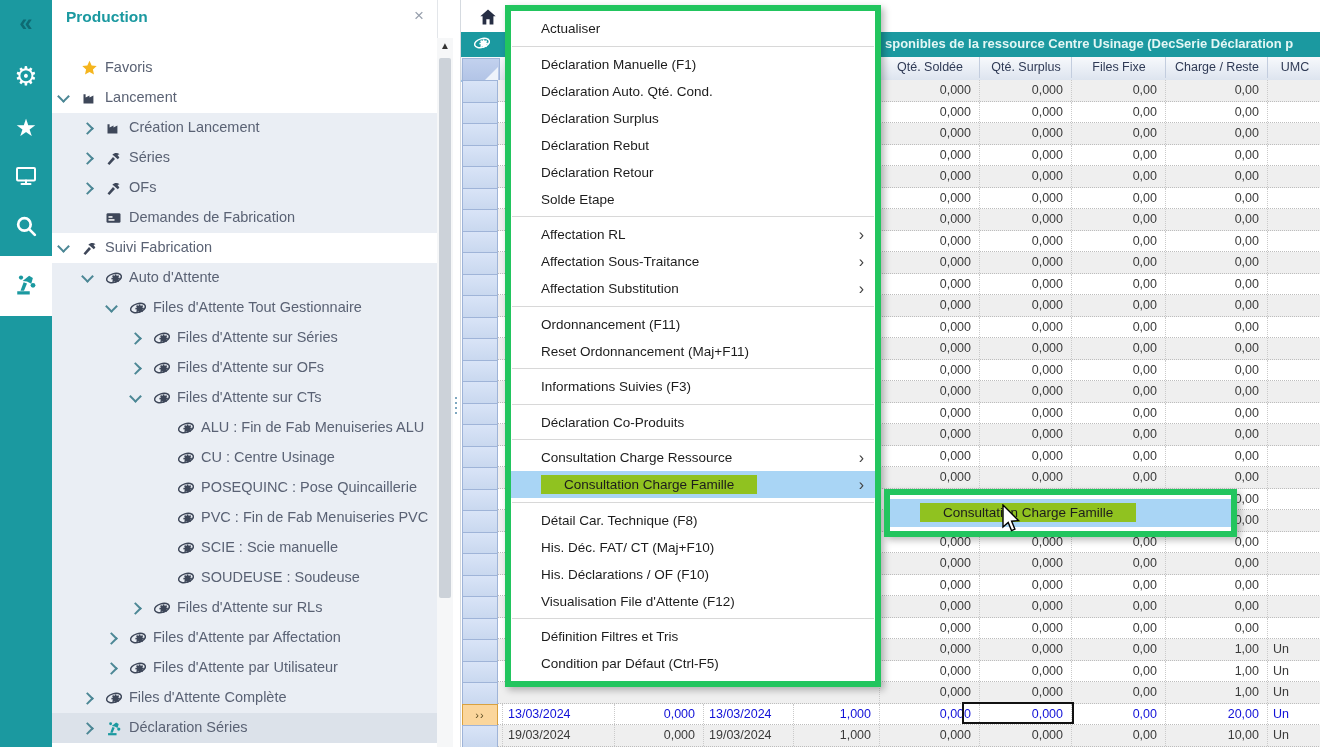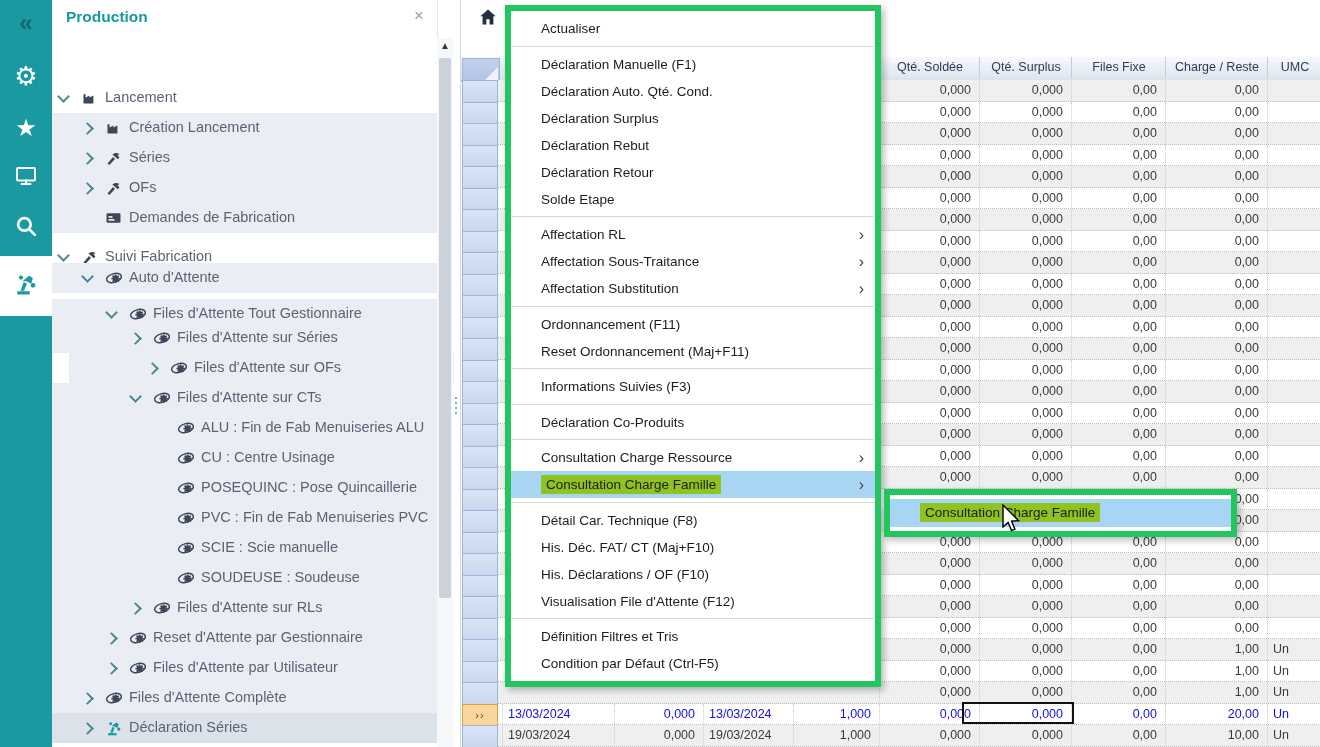--- a/index.html
+++ b/index.html
@@ -74,21 +74,21 @@
 
   
   .menu{position:absolute;background:#fff;border:6px solid #22c55e;box-shadow:3px 3px 7px rgba(0,0,0,.28);padding:4px 0;z-index:50;box-sizing:border-box}
   #context-menu{left:505px;top:5px;width:376px}
   #sub-menu{left:884px;top:489px;width:353px;z-index:60}
   .mi{height:27px;line-height:27px;padding:0 26px 0 30px;font-size:13.5px;color:#1c1c1c;position:relative;white-space:nowrap;cursor:pointer}
   #sub-menu .mi{height:27.5px;line-height:27.5px}
   .mi.disabled{color:#a8a8a8}
   .mi .arrow{position:absolute;right:11px;top:0;font-size:16px;color:#444}
   .mi.hl{background:var(--hl-blue)}
-  .mi.hl .lbl{background:var(--hl-green);padding:2px 5px}
+  .mi.hl .lbl{background:var(--hl-green);padding:2px 23px}
   .msep{border-top:1px solid #d8d8d8;margin:3.5px 1px 4px}
 
   #cursor{left:999px;top:504px;width:24px;height:32px;z-index:100;pointer-events:none}
 </style>
 </head>
 <body>
 
 <div id="sidebar" class="abs">
     <div class="sb-item" style="top: 8px; height: 30px;">
       <span class="sb-collapse">«</span>
@@ -121,20 +121,26 @@
             <circle cx="6" cy="4.4" r="1.7"></circle>
           </g>
         </svg></span>
     </div>
   </div>
 
 <div id="panel" class="abs">
   <div id="panel-title">Production</div>
   <div id="panel-close">×</div>
   <div id="tree">
+      <div class="tree-row " style="top: 15px;">
+        <span class="tree-icon" style="left:29px;color:#3e4759"><svg width="17" height="16" viewBox="0 0 20 20">
+            <path d="M10 1l2.7 5.8 6.3.7-4.7 4.3 1.3 6.2L10 14.9 4.4 18l1.3-6.2L1 7.5l6.3-.7z" fill="#f5b51e"></path>
+          </svg></span>
+        <span class="tree-label" style="left:53px">Favoris</span>
+      </div>
       <div class="tree-row " style="top: 45px;">
         <span class="chev open" style="left:7px"></span>
         <span class="tree-icon" style="left:29px;color:#3e4759"><svg width="17" height="16" viewBox="0 0 16 16">
             <path d="M2 13.6V4.2h2.1v3.4L8 5.4v2.2l3.9-2.2v8.2z" fill="#3e4759"></path>
           </svg></span>
         <span class="tree-label" style="left:53px">Lancement</span>
       </div>
       <div class="tree-row shade" style="top: 75px;">
         <span class="chev closed" style="left:31px"></span>
         <span class="tree-icon" style="left:53px;color:#3e4759"><svg width="17" height="16" viewBox="0 0 16 16">
@@ -159,21 +165,21 @@
         <span class="tree-label" style="left:77px">OFs</span>
       </div>
       <div class="tree-row shade" style="top: 165px;">
         <span class="tree-icon" style="left:53px;color:#3e4759"><svg width="17" height="16" viewBox="0 0 16 16">
             <rect x="1" y="3.2" width="14" height="9.6" rx="1.4" fill="#3e4759"></rect>
             <rect x="3" y="9.2" width="6" height="1.5" fill="#fff"></rect>
             <rect x="3" y="6.2" width="4" height="1.5" fill="#fff"></rect>
           </svg></span>
         <span class="tree-label" style="left:77px">Demandes de Fabrication</span>
       </div>
-      <div class="tree-row " style="top: 195px; margin-top: 9px;">
+      <div class="tree-row " style="top: 195px;">
         <span class="chev open" style="left:7px"></span>
         <span class="tree-icon" style="left:29px;color:#3e4759"><svg width="17" height="16" viewBox="0 0 16 16">
             <path d="M2 13.4l5.5-6.3 2 1.8-5.6 6.2z" fill="#3e4759"></path>
             <path d="M6.8 4.9C8.7 2.6 12 2.4 14 4.2l-2 .9 1.9 2.3-1.6 1.8-4.6-4z" fill="#3e4759"></path>
           </svg></span>
         <span class="tree-label" style="left:53px">Suivi Fabrication</span>
       </div>
       <div class="tree-row shade" style="top: 225px;">
         <span class="chev open" style="left:31px"></span>
         <span class="tree-icon" style="left:53px;color:#3e4759"><svg width="19" height="16" viewBox="0 0 19 16">
@@ -181,21 +187,21 @@
             <circle cx="10.6" cy="8.6" r="3" fill="currentColor"></circle>
             <g stroke="currentColor" stroke-width="1.6">
               <line x1="10.6" y1="4.4" x2="10.6" y2="12.8"></line>
               <line x1="6.4" y1="8.6" x2="14.8" y2="8.6"></line>
               <line x1="7.6" y1="5.6" x2="13.6" y2="11.6"></line>
               <line x1="13.6" y1="5.6" x2="7.6" y2="11.6"></line>
             </g>
           </svg></span>
         <span class="tree-label" style="left:77px">Auto d'Attente</span>
       </div>
-      <div class="tree-row shade" style="top: 261px;">
+      <div class="tree-row shade" style="top: 255px;">
         <span class="chev open" style="left:55px"></span>
         <span class="tree-icon" style="left:77px;color:#3e4759"><svg width="19" height="16" viewBox="0 0 19 16">
             <ellipse cx="9" cy="8" rx="7.6" ry="4.3" transform="rotate(-16 9 8)" fill="none" stroke="currentColor" stroke-width="1.5"></ellipse>
             <circle cx="10.6" cy="8.6" r="3" fill="currentColor"></circle>
             <g stroke="currentColor" stroke-width="1.6">
               <line x1="10.6" y1="4.4" x2="10.6" y2="12.8"></line>
               <line x1="6.4" y1="8.6" x2="14.8" y2="8.6"></line>
               <line x1="7.6" y1="5.6" x2="13.6" y2="11.6"></line>
               <line x1="13.6" y1="5.6" x2="7.6" y2="11.6"></line>
             </g>
@@ -209,21 +215,21 @@
             <circle cx="10.6" cy="8.6" r="3" fill="currentColor"></circle>
             <g stroke="currentColor" stroke-width="1.6">
               <line x1="10.6" y1="4.4" x2="10.6" y2="12.8"></line>
               <line x1="6.4" y1="8.6" x2="14.8" y2="8.6"></line>
               <line x1="7.6" y1="5.6" x2="13.6" y2="11.6"></line>
               <line x1="13.6" y1="5.6" x2="7.6" y2="11.6"></line>
             </g>
           </svg></span>
         <span class="tree-label" style="left:125px">Files d'Attente sur Séries</span>
       </div>
-      <div class="tree-row shade" style="top: 315px; margin-left: 17px;">
+      <div class="tree-row shade" style="top: 315px;">
         <span class="chev closed" style="left:79px"></span>
         <span class="tree-icon" style="left:101px;color:#3e4759"><svg width="19" height="16" viewBox="0 0 19 16">
             <ellipse cx="9" cy="8" rx="7.6" ry="4.3" transform="rotate(-16 9 8)" fill="none" stroke="currentColor" stroke-width="1.5"></ellipse>
             <circle cx="10.6" cy="8.6" r="3" fill="currentColor"></circle>
             <g stroke="currentColor" stroke-width="1.6">
               <line x1="10.6" y1="4.4" x2="10.6" y2="12.8"></line>
               <line x1="6.4" y1="8.6" x2="14.8" y2="8.6"></line>
               <line x1="7.6" y1="5.6" x2="13.6" y2="11.6"></line>
               <line x1="13.6" y1="5.6" x2="7.6" y2="11.6"></line>
             </g>
@@ -341,21 +347,21 @@
         <span class="tree-icon" style="left:77px;color:#3e4759"><svg width="19" height="16" viewBox="0 0 19 16">
             <ellipse cx="9" cy="8" rx="7.6" ry="4.3" transform="rotate(-16 9 8)" fill="none" stroke="currentColor" stroke-width="1.5"></ellipse>
             <circle cx="10.6" cy="8.6" r="3" fill="currentColor"></circle>
             <g stroke="currentColor" stroke-width="1.6">
               <line x1="10.6" y1="4.4" x2="10.6" y2="12.8"></line>
               <line x1="6.4" y1="8.6" x2="14.8" y2="8.6"></line>
               <line x1="7.6" y1="5.6" x2="13.6" y2="11.6"></line>
               <line x1="13.6" y1="5.6" x2="7.6" y2="11.6"></line>
             </g>
           </svg></span>
-        <span class="tree-label" style="left:101px">Reset d'Attente par Gestionnaire</span>
+        <span class="tree-label" style="left:101px">Files d'Attente par Affectation</span>
       </div>
       <div class="tree-row shade" style="top: 615px;">
         <span class="chev closed" style="left:55px"></span>
         <span class="tree-icon" style="left:77px;color:#3e4759"><svg width="19" height="16" viewBox="0 0 19 16">
             <ellipse cx="9" cy="8" rx="7.6" ry="4.3" transform="rotate(-16 9 8)" fill="none" stroke="currentColor" stroke-width="1.5"></ellipse>
             <circle cx="10.6" cy="8.6" r="3" fill="currentColor"></circle>
             <g stroke="currentColor" stroke-width="1.6">
               <line x1="10.6" y1="4.4" x2="10.6" y2="12.8"></line>
               <line x1="6.4" y1="8.6" x2="14.8" y2="8.6"></line>
               <line x1="7.6" y1="5.6" x2="13.6" y2="11.6"></line>
@@ -402,20 +408,35 @@
     <i></i>
     <i></i>
     <i></i>
   </div>
 
 <div id="main" class="abs">
   <div id="home-tab">
     <svg width="20" height="20" viewBox="0 0 24 24">
         <path d="M12 3l9.2 8.1h-2.7V21h-4.6v-6.2H10V21H5.5v-9.9H2.8z" fill="#272e44"></path>
       </svg>
+  </div>
+  <div id="titlebar">
+    <div id="title-tab">
+        <span id="title-tab-icon" style="color: rgb(255, 255, 255);"><svg width="19" height="16" viewBox="0 0 19 16">
+            <ellipse cx="9" cy="8" rx="7.6" ry="4.3" transform="rotate(-16 9 8)" fill="none" stroke="currentColor" stroke-width="1.5"></ellipse>
+            <circle cx="10.6" cy="8.6" r="3" fill="currentColor"></circle>
+            <g stroke="currentColor" stroke-width="1.6">
+              <line x1="10.6" y1="4.4" x2="10.6" y2="12.8"></line>
+              <line x1="6.4" y1="8.6" x2="14.8" y2="8.6"></line>
+              <line x1="7.6" y1="5.6" x2="13.6" y2="11.6"></line>
+              <line x1="13.6" y1="5.6" x2="7.6" y2="11.6"></line>
+            </g>
+          </svg></span>
+      </div>
+    <div id="table-title">sponibles de la ressource Centre Usinage (DecSerie Déclaration p</div>
   </div>
   <div id="colheads">
       <div class="colhead" style="left: 418px; width: 100px;">Qté. Soldée</div>
       <div class="colhead" style="left: 518px; width: 92px;">Qté. Surplus</div>
       <div class="colhead" style="left: 610px; width: 94px;">Files Fixe</div>
       <div class="colhead" style="left: 704px; width: 102px;">Charge / Reste</div>
       <div class="colhead" style="left: 806px; width: 54px;">UMC</div>
     </div>
   <div id="corner-cell">
       <span class="tri"></span>

